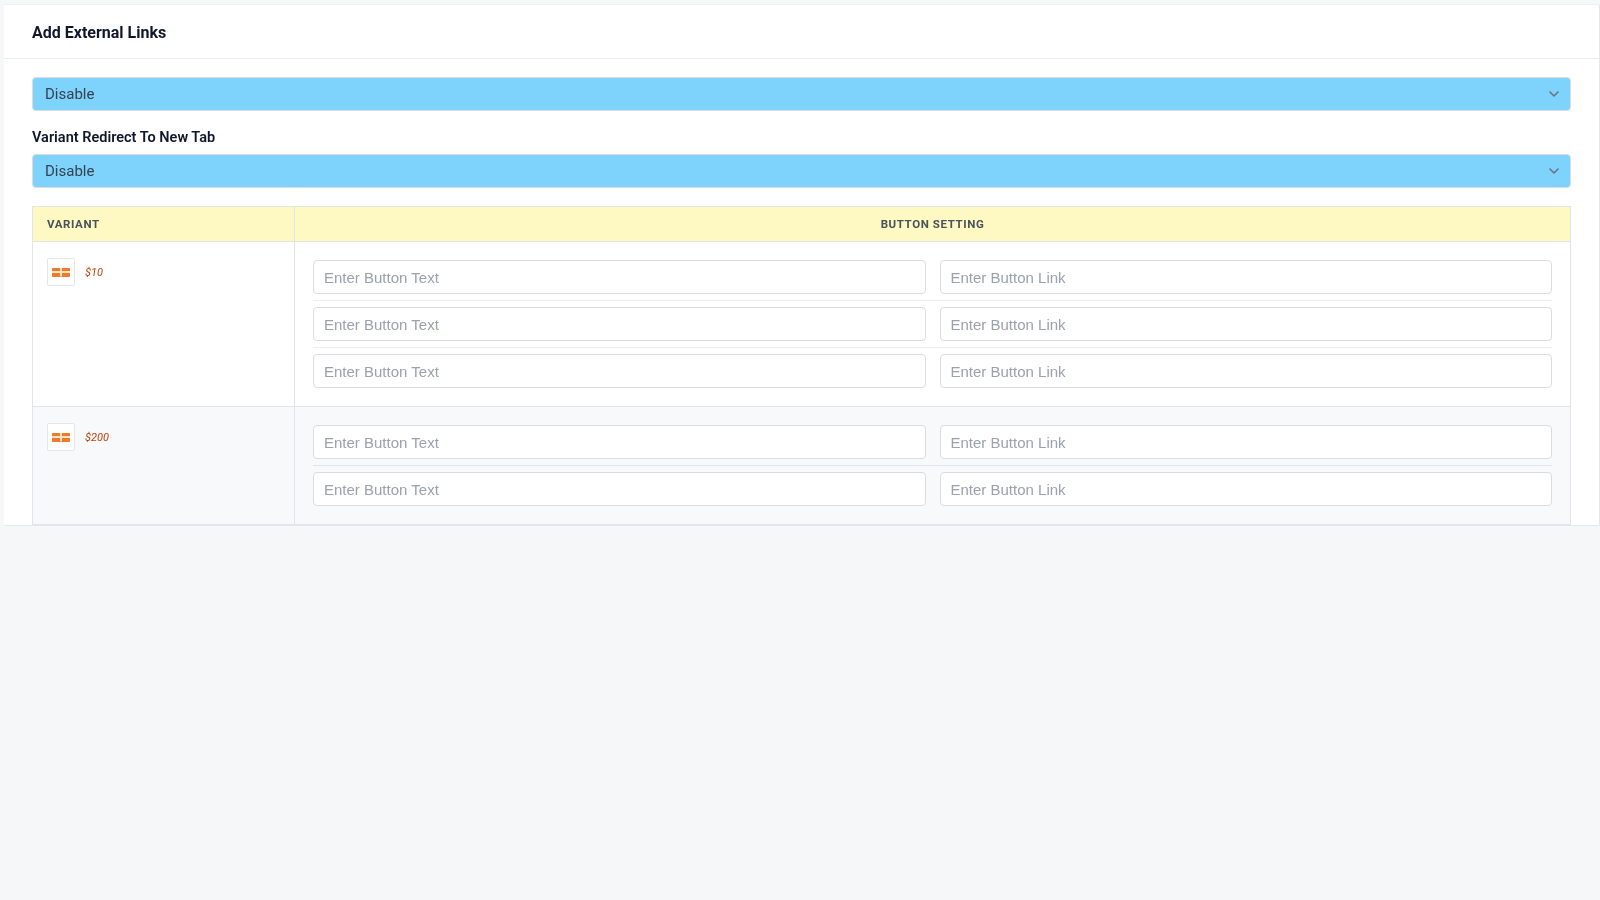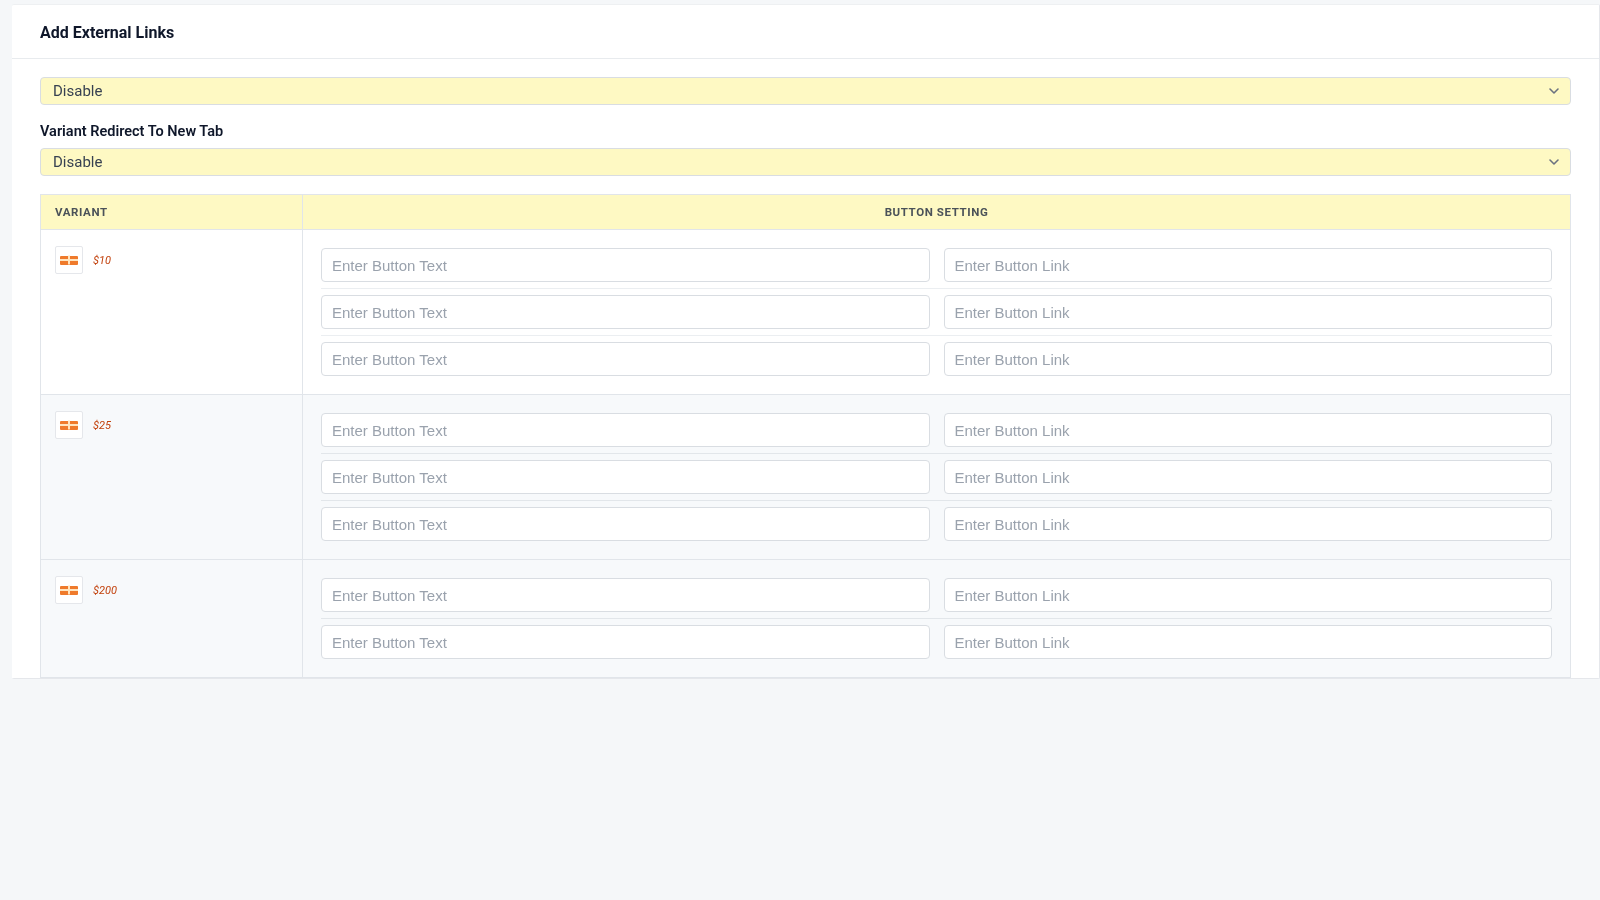--- a/index.html
+++ b/index.html
@@ -3,21 +3,21 @@
 <meta charset="utf-8">
 <style>
   * { box-sizing: border-box; margin: 0; padding: 0; }
   body {
     font-family: -apple-system, BlinkMacSystemFont, "Segoe UI", Roboto, Helvetica, Arial, sans-serif;
     background: #f5f7f9;
     color: #1f2937;
     font-size: 15px;
   }
   .page {
-    padding-left: 12px;
+    padding-left: 4px;
   }
   .card {
     background: #ffffff;
     border: 1px solid #e5e7eb;
     border-left: none;
     border-top-color:#eef0f2;
     border-radius: 2px;
     margin-top: 4px;
   }
   .card-header {
@@ -39,22 +39,22 @@
     font-weight:600;
     font-size:14.5px;
     color:#0f172a;
     margin-bottom: 8px;
   }
   .select {
     position: relative;
     width: 100%;
     border: 1px solid #d9dde2;
     border-radius: 4px;
-    background:#fef9c3;
-    height: 28px;
+    background:#7dd3fc;
+    height: 34px;
     display:flex;
     align-items:center;
     padding: 0 34px 0 12px;
     cursor:pointer;
     color:#374151;
     font-size:15px;
   }
   .select .chev {
     position:absolute;
     right:10px;
@@ -215,46 +215,20 @@
                   </div>
                 </div>
               </td>
             </tr>
             <tr class="alt">
               <td>
                 <div class="variant-cell">
                   <div class="thumb">
                     <div class="gc"></div>
                   </div>
-                  <span class="variant-name">$25</span>
-                </div>
-              </td>
-              <td>
-                <div class="settings-cell">
-                  <div class="row">
-                    <input class="input text" type="text" placeholder="Enter Button Text" style="">
-                    <input class="input link" type="text" placeholder="Enter Button Link" style="">
-                  </div>
-                  <div class="row">
-                    <input class="input text" type="text" placeholder="Enter Button Text" style="">
-                    <input class="input link" type="text" placeholder="Enter Button Link" style="">
-                  </div>
-                  <div class="row">
-                    <input class="input text" type="text" placeholder="Enter Button Text" style="">
-                    <input class="input link" type="text" placeholder="Enter Button Link" style="">
-                  </div>
-                </div>
-              </td>
-            </tr>
-            <tr class="alt">
-              <td>
-                <div class="variant-cell">
-                  <div class="thumb">
-                    <div class="gc"></div>
-                  </div>
                   <span class="variant-name">$200</span>
                 </div>
               </td>
               <td>
                 <div class="settings-cell">
                   <div class="row">
                     <input class="input text" type="text" placeholder="Enter Button Text" style="">
                     <input class="input link" type="text" placeholder="Enter Button Link" style="">
                   </div>
                   <div class="row">

